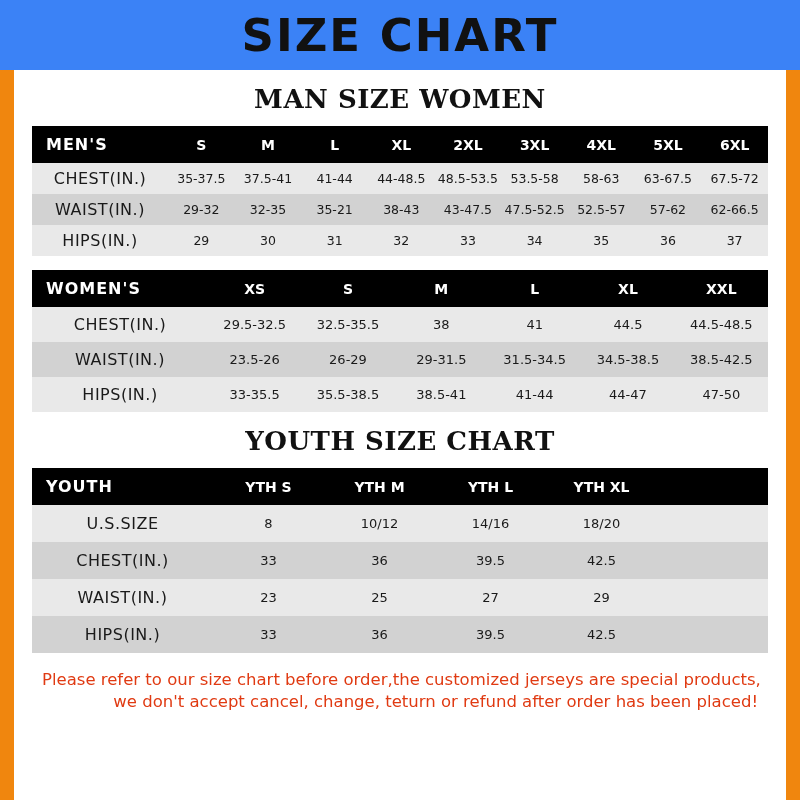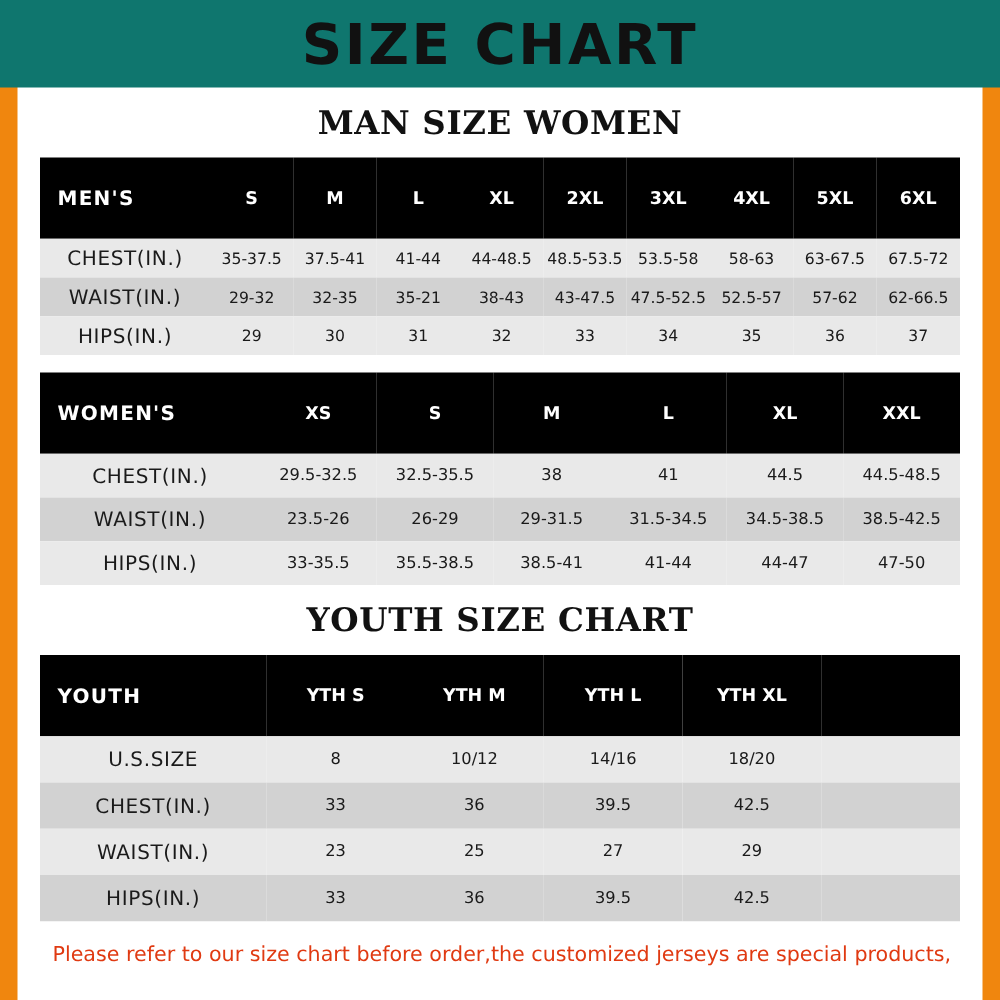--- a/index.html
+++ b/index.html
@@ -16,21 +16,21 @@
   .page {
     position: relative;
     width: 800px;
     height: 800px;
     box-sizing: border-box;
     border-left: 14px solid #f0860e;
     border-right: 14px solid #f0860e;
     background: #ffffff;
   }
   .banner {
-    background: #0f766e;
+    background: #3b82f6;
     height: 70px;
     display: flex;
     align-items: center;
     justify-content: center;
     margin: 0 -14px;
   }
   .banner-title {
     font-family: "DejaVu Sans", sans-serif;
     font-weight: bold;
     font-size: 45px;
@@ -63,21 +63,21 @@
     text-align: center;
     font-size: 12.5px;
     color: #1a1a1a;
     padding: 6px 2px;
     font-family: "DejaVu Sans", sans-serif;
   }
   table.size-table thead th {
     background: #000000;
     color: #ffffff;
     font-size: 14px;
-    padding: 23px 2px;
+    padding: 9px 2px;
     font-weight: bold;
   }
   table.size-table thead th.rowlabel {
     text-align: left;
     padding-left: 14px;
     letter-spacing: 1px;
     font-size: 16px;
   }
   table.size-table tbody td.rowlabel {
     text-align: center;
@@ -271,16 +271,17 @@
             <td>39.5</td>
             <td>42.5</td>
             <td></td>
           </tr>
         </tbody>
       </table>
     </div>
 
     <div class="notice">
       <div>Please refer to our size chart before order,the customized jerseys are special products,</div>
+      <div>we don't accept cancel, change, teturn or refund after order has been placed!</div>
     </div>
 
   </div>
 </div>
 
 </body></html>

